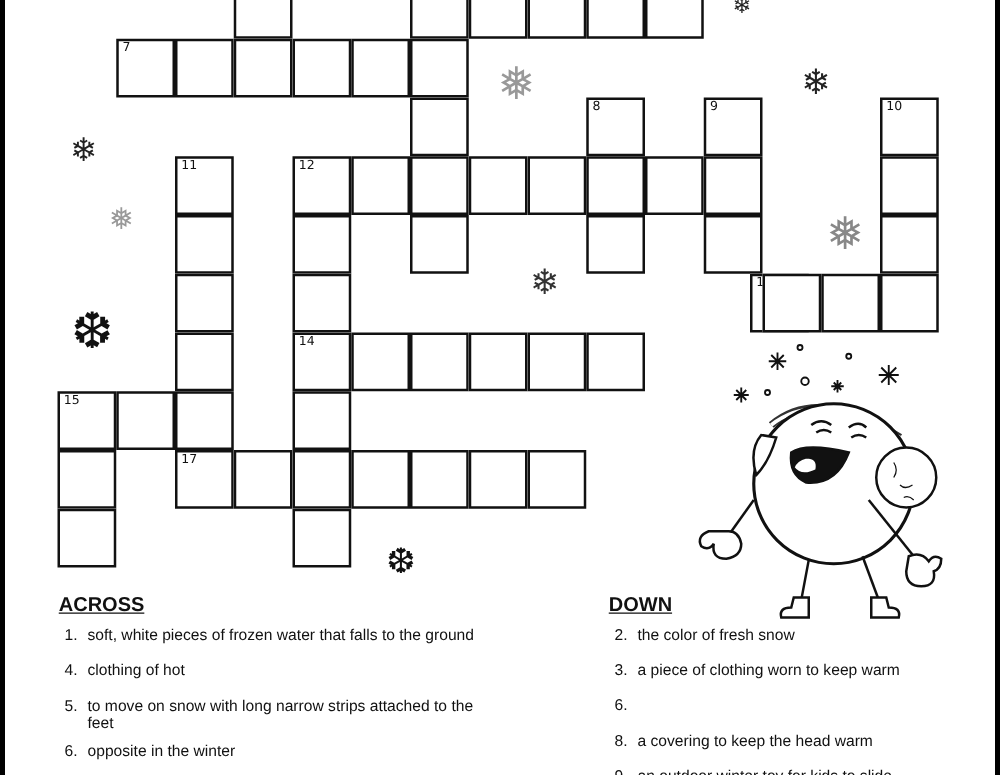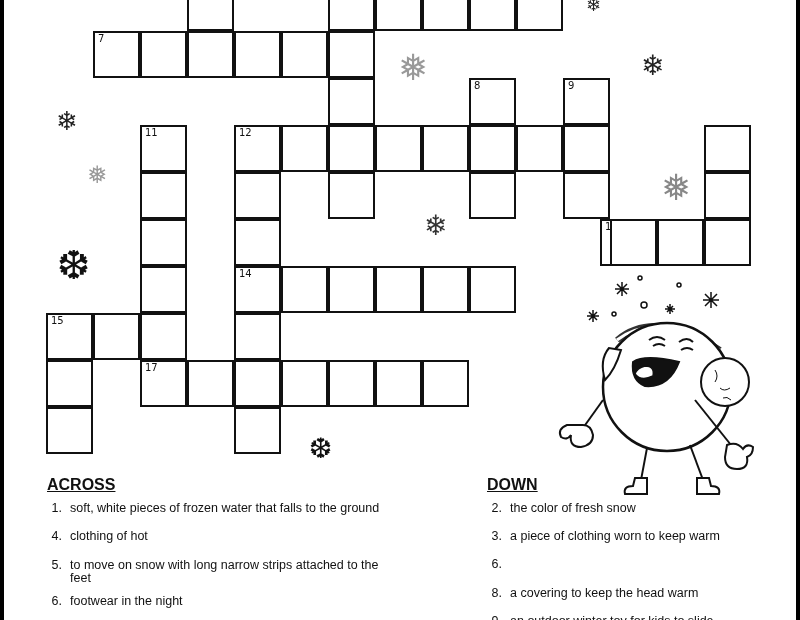--- a/index.html
+++ b/index.html
@@ -50,20 +50,23 @@
     <div class="cell" style="left: 188px; top: 32px;"></div>
     <div class="cell" style="left: 235px; top: 32px;"></div>
     <div class="cell" style="left: 282px; top: 32px;"></div>
     <div class="cell" style="left: 329px; top: 32px;"></div>
     <div class="cell" style="left: 329px; top: 79px;"></div>
     <div class="cell" style="left: 470px; top: 79px;">
       <span class="num">8</span>
     </div>
     <div class="cell" style="left: 564px; top: 79px;">
       <span class="num">9</span>
+    </div>
+    <div class="cell" style="left: 705px; top: 79px;">
+      <span class="num">10</span>
     </div>
     <div class="cell" style="left: 141px; top: 126px;">
       <span class="num">11</span>
     </div>
     <div class="cell" style="left: 235px; top: 126px;">
       <span class="num">12</span>
     </div>
     <div class="cell" style="left: 282px; top: 126px;"></div>
     <div class="cell" style="left: 329px; top: 126px;"></div>
     <div class="cell" style="left: 376px; top: 126px;"></div>
@@ -180,21 +183,21 @@
 <div class="clue" style="left:40px; top:530px; width:370px;">
   <span class="n">4.</span>
   <span class="t">clothing of hot</span>
 </div>
 <div class="clue" style="left:40px; top:559px; width:340px;">
   <span class="n">5.</span>
   <span class="t">to move on snow with long narrow strips attached to the feet</span>
 </div>
 <div class="clue" style="left:40px; top:595px; width:370px;">
   <span class="n">6.</span>
-  <span class="t">footwear in the night</span>
+  <span class="t">opposite in the winter</span>
 </div>
 
 <div class="clue" style="left:480px; top:502px; width:290px;">
   <span class="n">2.</span>
   <span class="t">the color of fresh snow</span>
 </div>
 <div class="clue" style="left:480px; top:530px; width:290px;">
   <span class="n">3.</span>
   <span class="t">a piece of clothing worn to keep warm</span>
 </div>

